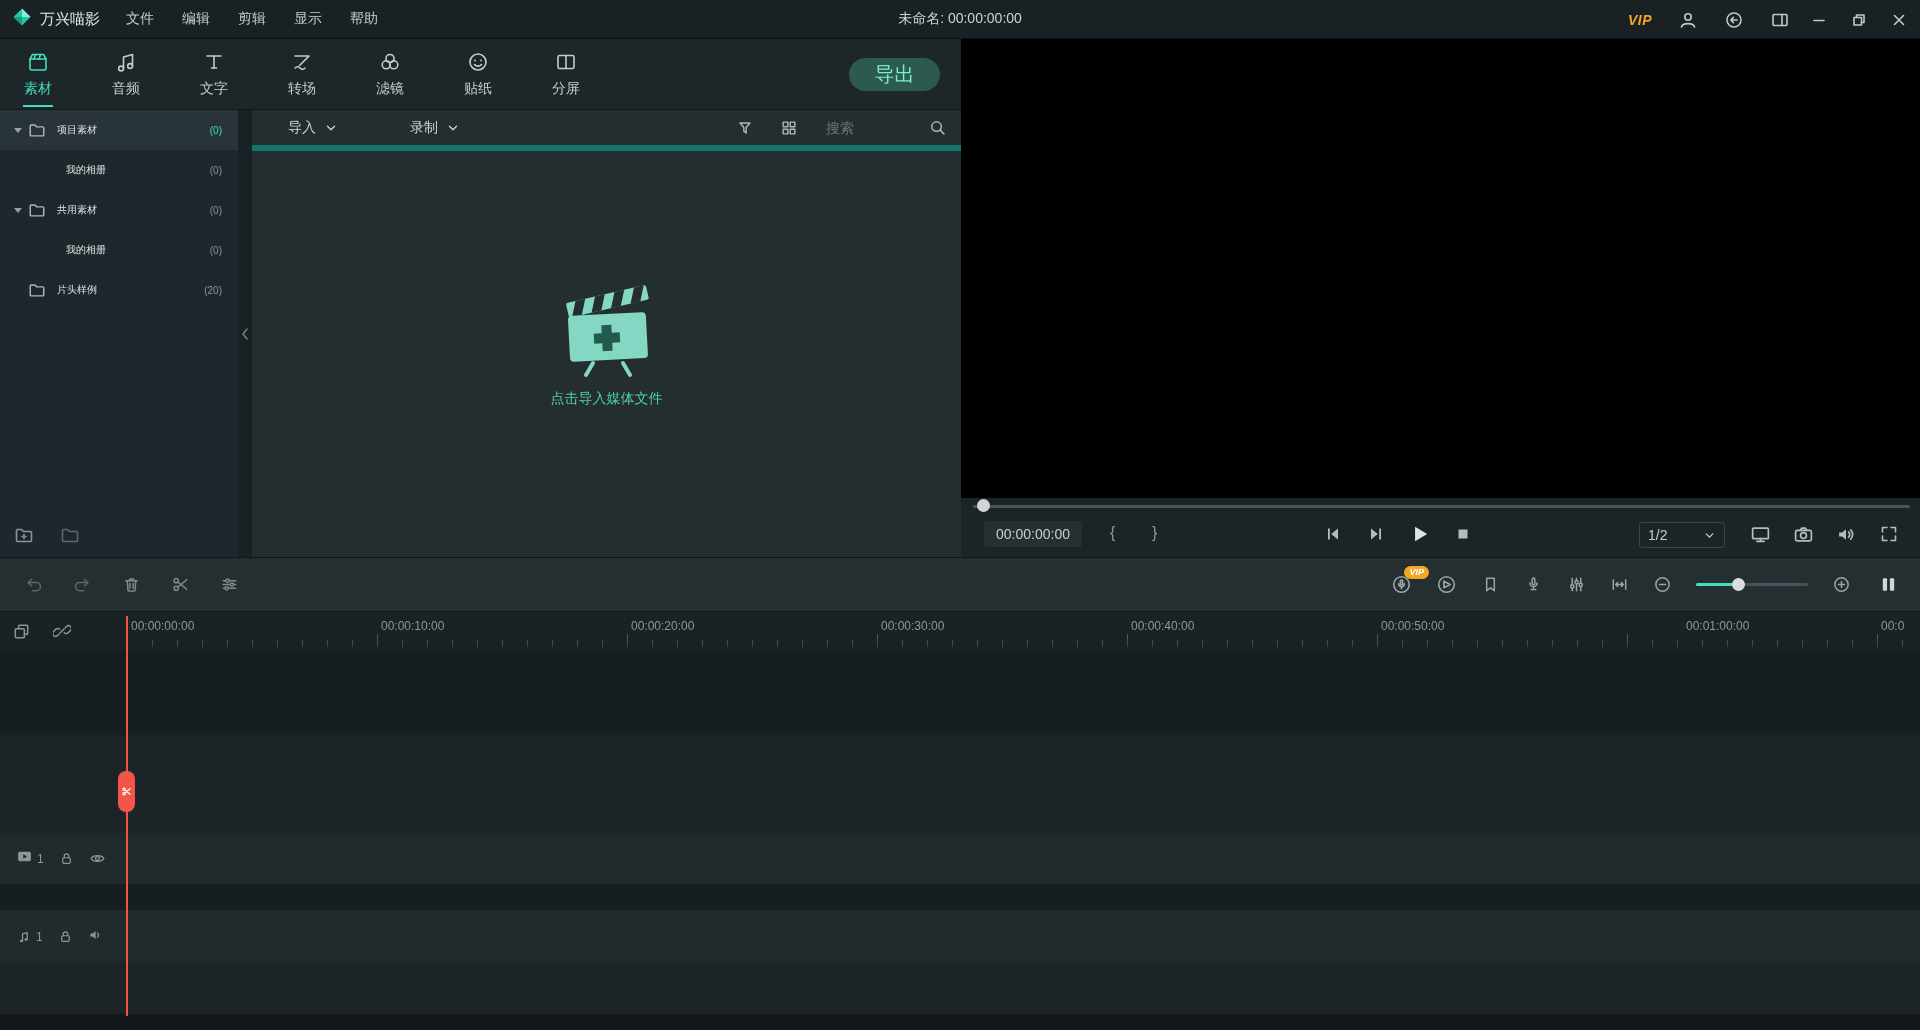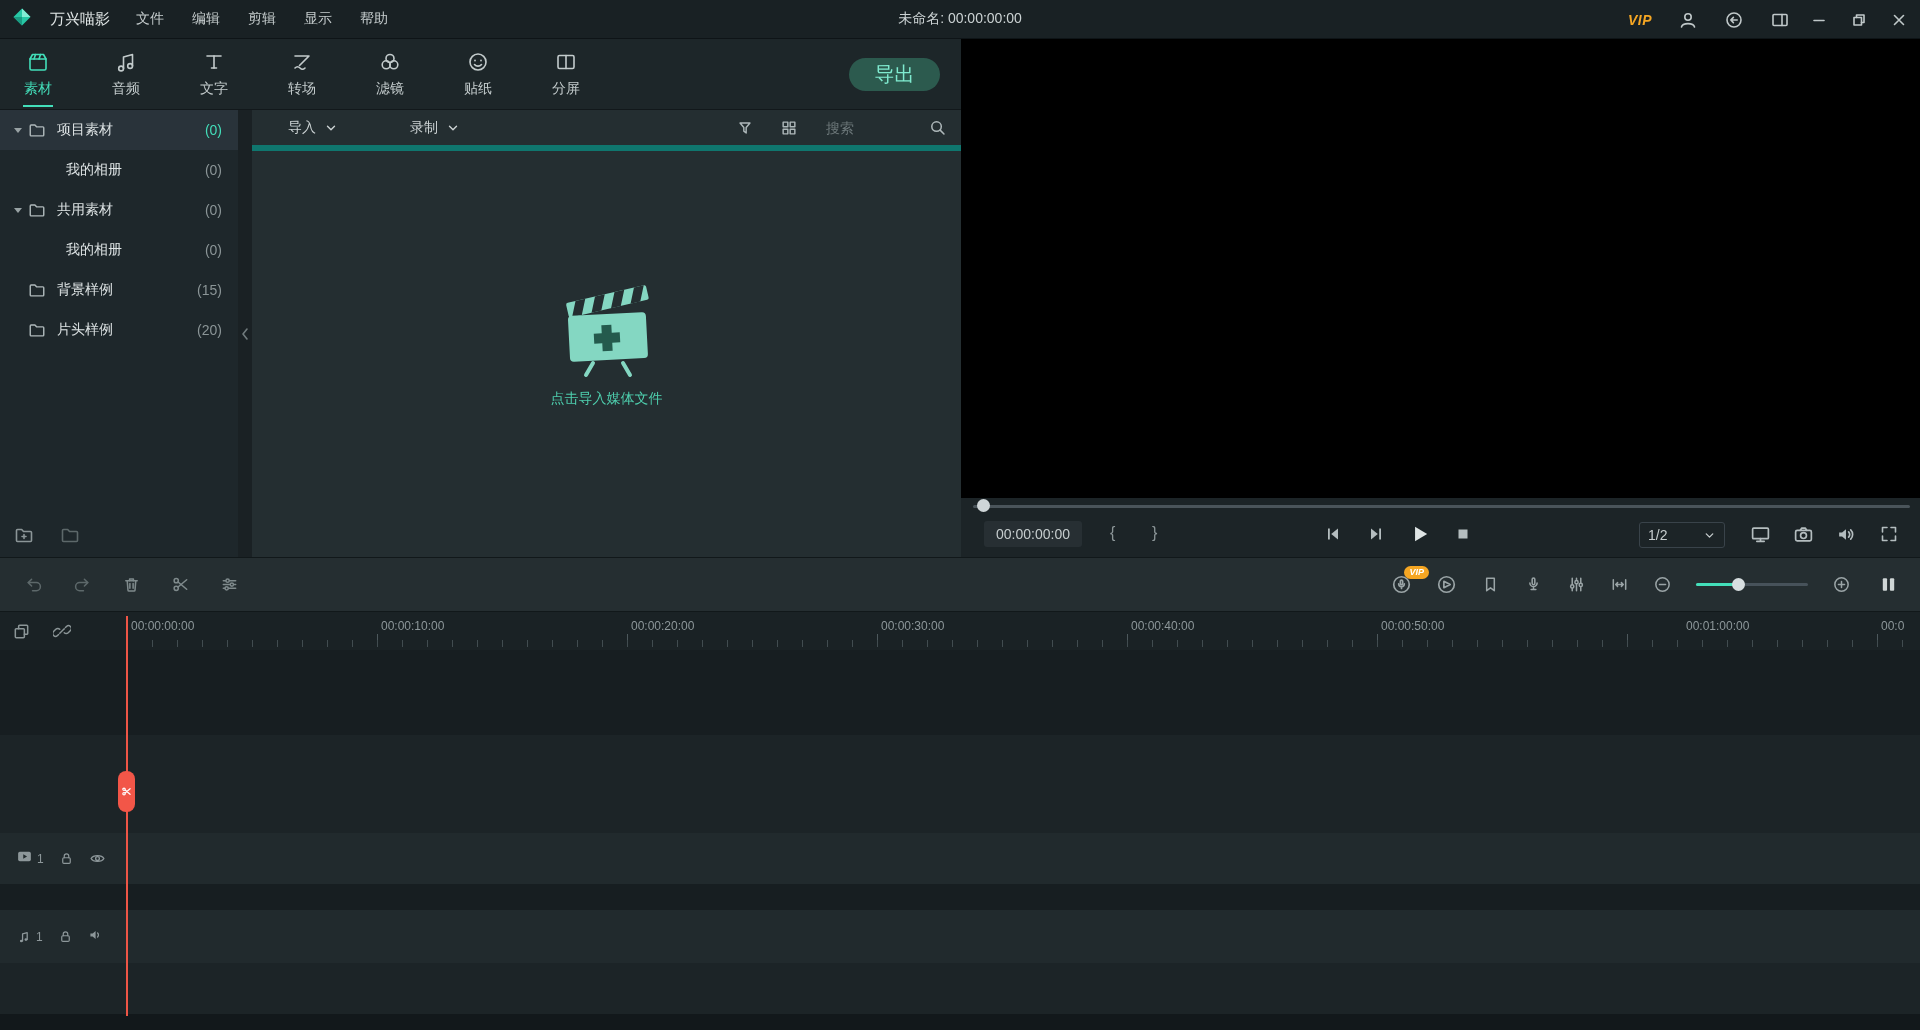--- a/index.html
+++ b/index.html
@@ -4,21 +4,21 @@
 <style>
   html,body{margin:0;padding:0;width:1920px;height:1030px;overflow:hidden;background:#1a2225;
     font-family:"Liberation Sans","DejaVu Sans",sans-serif;cursor:default;}
   *{box-sizing:border-box;-webkit-user-select:none;user-select:none;}
   #app{position:relative;width:1920px;height:1030px;background:#1a2225;color:#cfd6d6;overflow:hidden;}
   .ic{stroke:currentColor;fill:none;stroke-width:1.6;stroke-linecap:round;stroke-linejoin:round;display:block;}
 
   
   #titlebar{position:absolute;left:0;top:0;width:100%;height:39px;background:#192124;
     display:flex;align-items:center;padding:0 12px;border-bottom:1px solid #0e1417;}
-  .app-name{margin-left:18px;font-size:15px;color:#e2e8e8;}
+  .app-name{margin-left:8px;font-size:15px;color:#e2e8e8;}
   .menu{display:flex;gap:28px;margin-left:26px;font-size:14px;color:#c6cdce;}
   .menu span{cursor:pointer;}
   #proj-title{position:absolute;left:50%;transform:translateX(-50%);font-size:14px;color:#ccd3d4;}
   .tb-right{position:absolute;right:12px;top:0;height:39px;display:flex;align-items:center;}
   .tb-feature{display:flex;align-items:center;gap:26px;color:#c0c8c9;}
   .tb-win{display:flex;align-items:center;gap:22px;margin-left:20px;color:#c0c8c9;}
   .vip{color:#f5a623;font-weight:bold;font-style:italic;font-size:14px;letter-spacing:.5px;}
 
   
   #left-region{position:absolute;left:0;top:39px;width:961px;height:518px;background:#1d2629;}
@@ -29,21 +29,21 @@
   .tab .tlabel{font-size:14px;}
   .tab.active{color:#43dfba;}
   .tab.active::after{content:"";position:absolute;bottom:2px;left:50%;transform:translateX(-50%);
     width:30px;height:2px;background:#43dfba;}
   #export-btn{position:absolute;right:21px;top:19px;width:91px;height:33px;border-radius:17px;
     background:#2c5a4e;color:#7feacf;font-size:20px;display:flex;align-items:center;
     justify-content:center;cursor:pointer;}
 
   
   #sidebar{position:absolute;left:0;top:71px;width:238px;bottom:0;background:#1e272b;}
-  .srow{height:40px;display:flex;align-items:center;font-size:14px;color:#dde3e4;cursor:pointer;text-align:right;}
+  .srow{height:40px;display:flex;align-items:center;font-size:10px;color:#dde3e4;cursor:pointer;text-align:right;}
   .srow.sel{background:#29333a;}
   .caret{width:16px;margin-left:10px;color:#98a2a4;display:flex;justify-content:center;}
   .fold{width:22px;margin-left:2px;color:#aeb8ba;display:flex;}
   .slabel{margin-left:7px;}
   .srow.child .slabel{margin-left:66px;}
   .scount{margin-left:auto;margin-right:16px;color:#8b9597;}
   .srow.sel .scount{color:#43dfba;}
   #sb-bottom{position:absolute;left:14px;bottom:12px;display:flex;gap:26px;color:#8b9597;}
   #sb-bottom .dim{color:#5d686a;}
 
@@ -302,30 +302,20 @@
         <span class="slabel">我的相册</span>
         <span class="scount">(0)</span>
       </div>
       <div class="srow">
         <span class="caret"></span>
         <span class="fold">
             <svg class="ic" width="18" height="18" viewBox="0 0 20 20">
               <path d="M2.5 5.5 a1 1 0 0 1 1 -1 h4.2 l1.8 2 h7 a1 1 0 0 1 1 1 v8 a1 1 0 0 1 -1 1 h-13 a1 1 0 0 1 -1 -1 z"></path>
             </svg>
           </span>
-        <span class="slabel">背景样例</span>
-        <span class="scount">(15)</span>
-      </div>
-      <div class="srow">
-        <span class="caret"></span>
-        <span class="fold">
-            <svg class="ic" width="18" height="18" viewBox="0 0 20 20">
-              <path d="M2.5 5.5 a1 1 0 0 1 1 -1 h4.2 l1.8 2 h7 a1 1 0 0 1 1 1 v8 a1 1 0 0 1 -1 1 h-13 a1 1 0 0 1 -1 -1 z"></path>
-            </svg>
-          </span>
         <span class="slabel">片头样例</span>
         <span class="scount">(20)</span>
       </div>
       <div id="sb-bottom">
         <span>
           <svg class="ic" width="20" height="20" viewBox="0 0 20 20">
               <path d="M2.5 5.5 a1 1 0 0 1 1 -1 h4.2 l1.8 2 h7 a1 1 0 0 1 1 1 v8 a1 1 0 0 1 -1 1 h-13 a1 1 0 0 1 -1 -1 z"></path>
               <path d="M10 9.5 v4 M8 11.5 h4"></path>
             </svg>
         </span>

